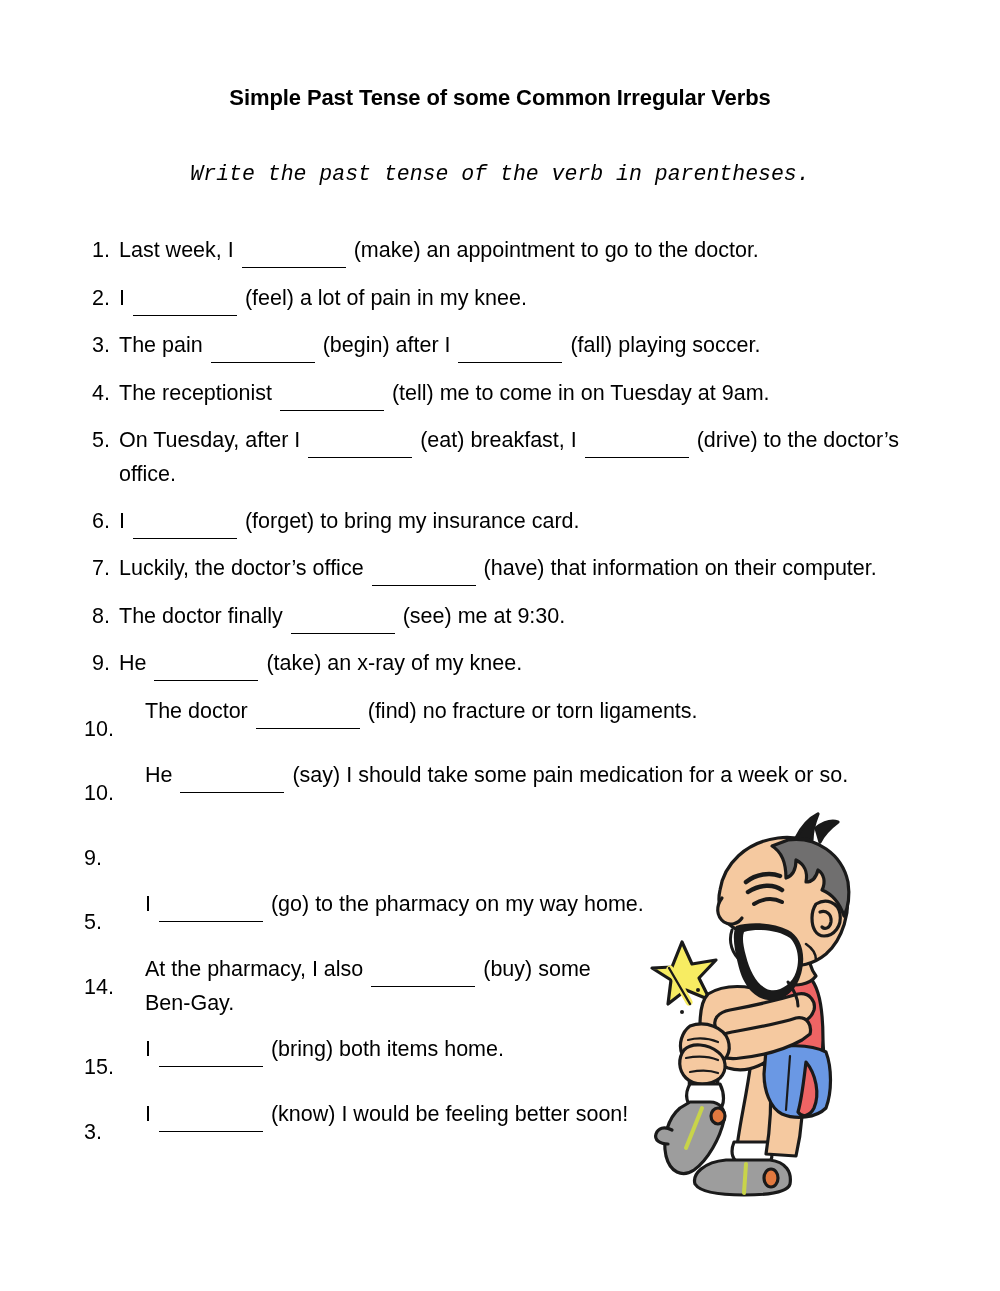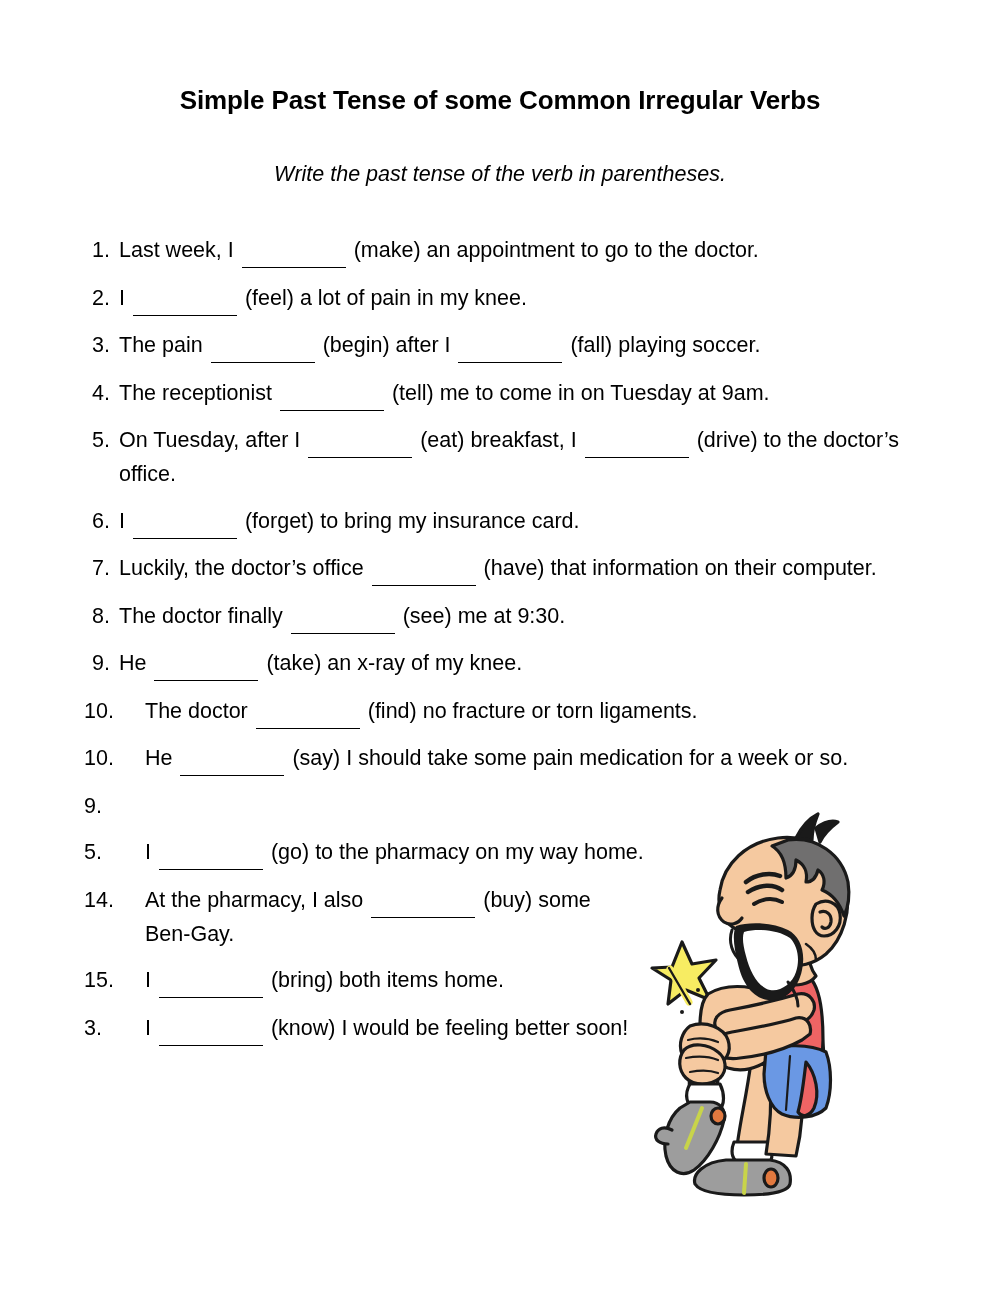--- a/index.html
+++ b/index.html
@@ -22,33 +22,34 @@
     height: 1291px;
     background: #ffffff;
   }
 
   .worksheet-title {
     position: absolute;
     left: 0;
     top: 85px;
     width: 1000px;
     text-align: center;
-    font-size: 26px;
+    font-size: 22px;
     font-weight: bold;
     letter-spacing: -0.1px;
   }
 
   .worksheet-instructions {
     position: absolute;
     left: 0;
     top: 162px;
     width: 1000px;
     text-align: center;
     font-size: 21.5px;
     font-style: italic;
+    font-family: Liberation Mono, monospace;
   }
 
   .questions {
     position: absolute;
     left: 84px;
     top: 234px;
     width: 820px;
   }
 
   .q-item {
@@ -58,21 +59,21 @@
     line-height: 33px;
     margin-bottom: 13.5px;
   }
 
   .q-num {
     flex: 0 0 auto;
     text-align: right;
     white-space: pre;
   }
   .q-item.single .q-num { width: 26px; padding-right: 9px; }
-  .q-item.double .q-num { width: 34px; padding-right: 27px; text-align: left; }
+  .q-item.double .q-num { width: 34px; padding-right: 27px; text-align: left; margin-top: 18px; }
 
   .q-text {
     flex: 1 1 auto;
   }
 
   .blank {
     display: inline-block;
     border-bottom: 1.6px solid #000;
     vertical-align: baseline;
     margin: 0 2px;

